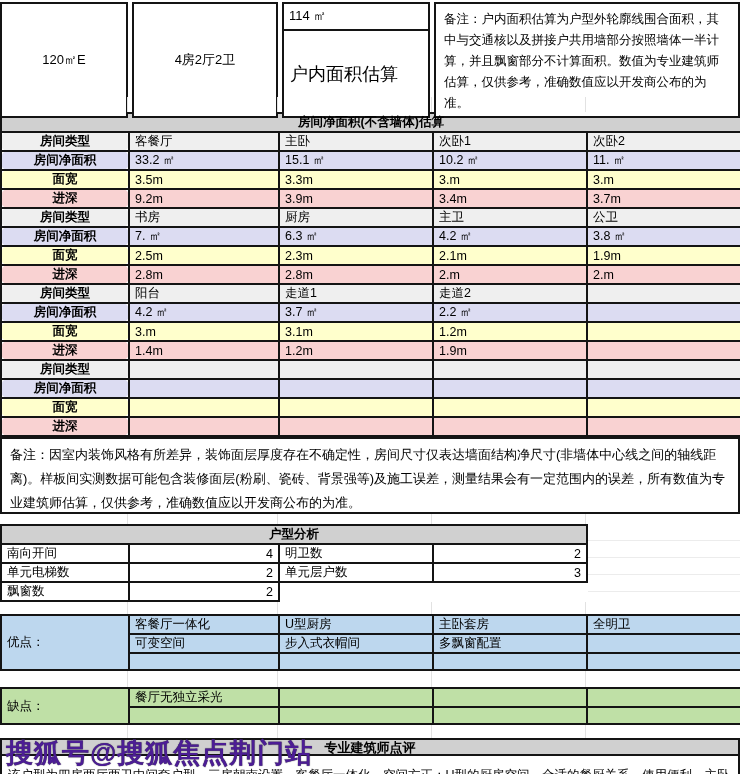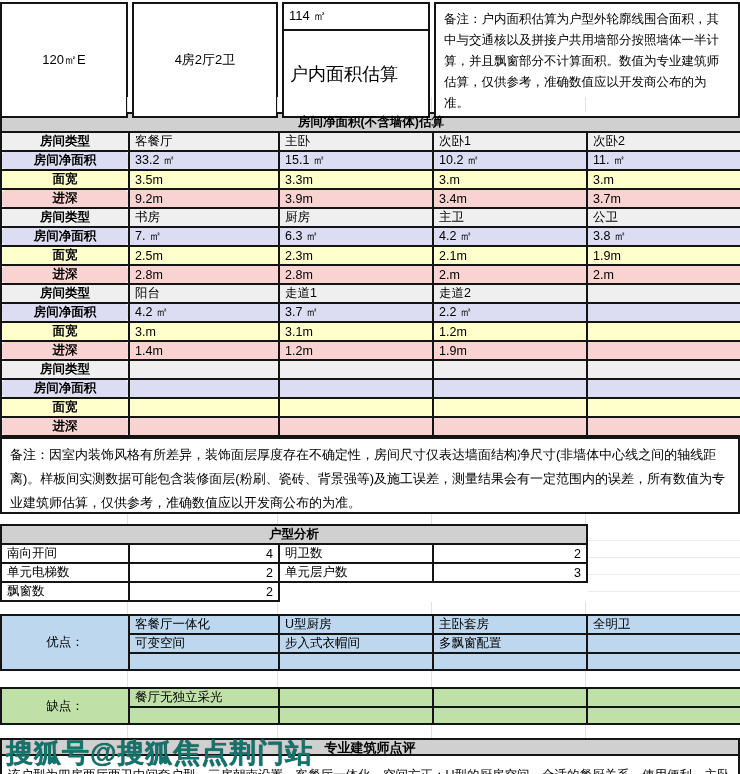--- a/index.html
+++ b/index.html
@@ -73,37 +73,37 @@
   }
 
   
   #pros-table, #cons-table { width:740px; }
   #pros-table td, #cons-table td {
     border:2px solid var(--border-black,#141414);
     font-size:12.5px; height:17px; padding:0 5px; white-space:nowrap; overflow:hidden;margin-left:28px;
   }
   #pros-table td { background:var(--pros-blue,#bdd7ee); }
   #cons-table td { background:var(--cons-green,#bfe0a6); }
-  td.block-label { text-align:center; font-size:13px; }
+  td.block-label { font-size:13px; }
 
   
   .review-header {
     width:740px; height:18px; border:2px solid var(--border-black,#141414);
     background:var(--title-gray,#d0cece); text-align:center; font-weight:bold; font-size:13px;
     line-height:15px;
   }
   .review-box {
     width:740px; height:67px; border:2px solid var(--border-black,#141414); border-top:0;
     font-size:12.5px; line-height:21px; padding:9px 6px 0 6px; background:#fff;
   }
 
   
   .watermark {
     position:absolute; left:6px; top:733px; font-size:27px; font-weight:bold;
-    color:#0f766e; letter-spacing:1px; text-shadow:0 0 1px #2a2a2a; white-space:nowrap;
+    color:#4c1d95; letter-spacing:1px; text-shadow:0 0 1px #2a2a2a; white-space:nowrap;
   }
 
   .colw0{width:128px}.colw1{width:150px}.colw2{width:154px}.colw3{width:154px}.colw4{width:154px}
   .acol0{width:128px}.acol1{width:150px}.acol2{width:154px}.acol3{width:154px}
 </style>
 </head>
 <body>
 
 <div class="page">
 

